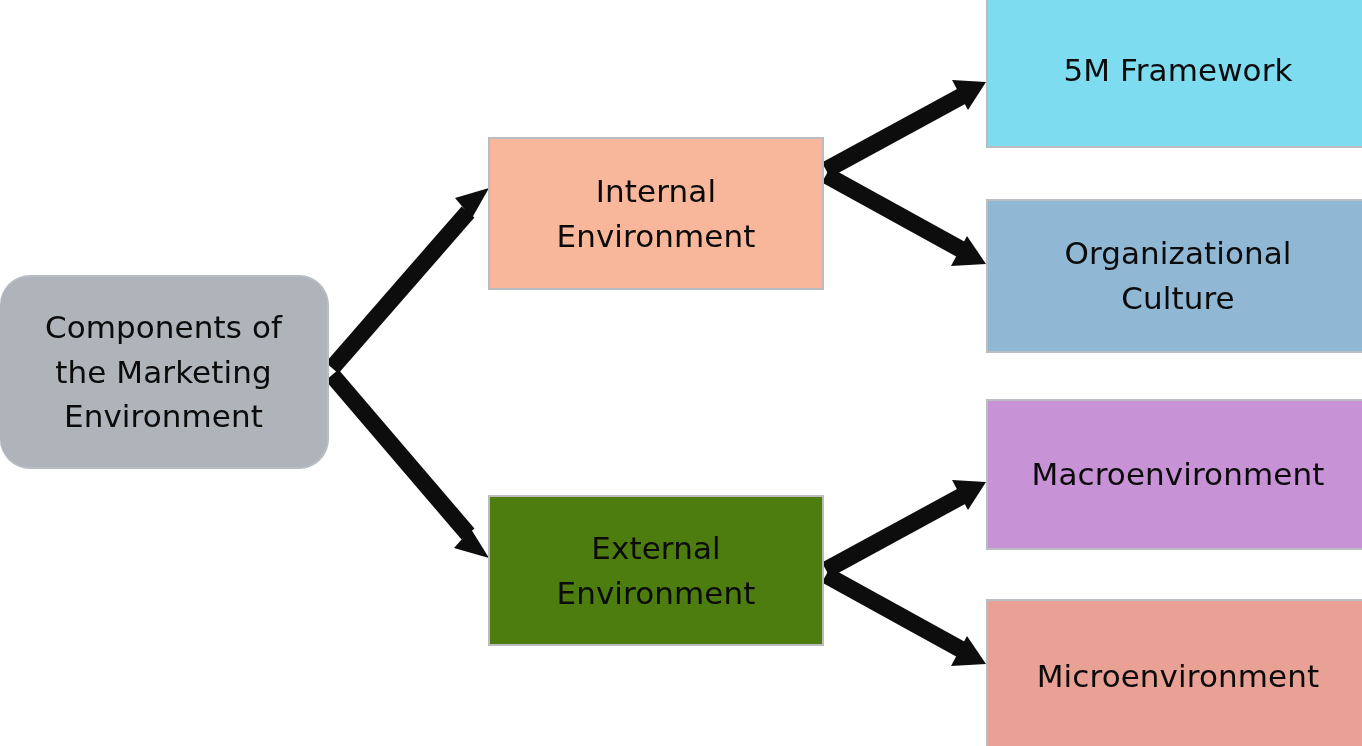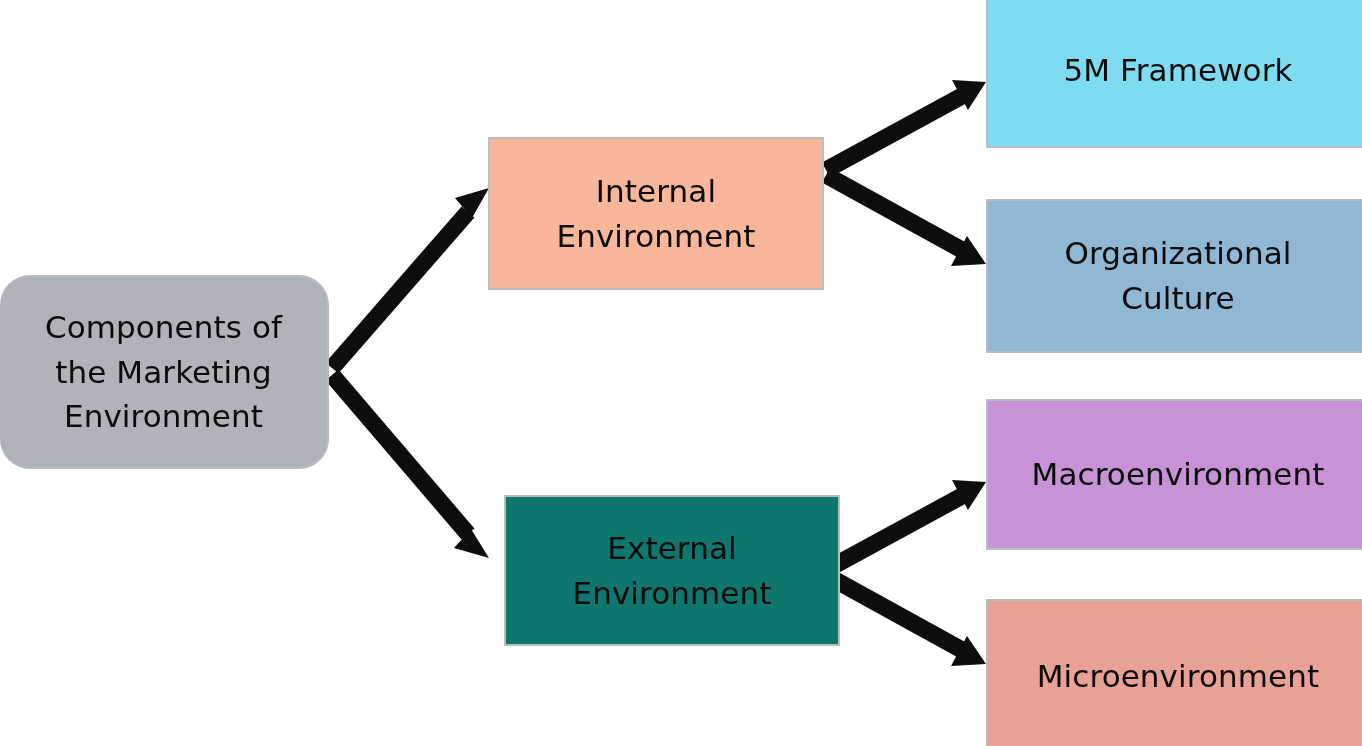--- a/index.html
+++ b/index.html
@@ -48,22 +48,21 @@
     width: 336px;
     height: 153px;
     background: #f8b79a;
     margin-top: 44px;
   }
   .node-external {
     left: 488px;
     top: 495px;
     width: 336px;
     height: 151px;
-    background: #0f766e;
-    margin-left: 16px;
+    background: #4d7c0f;
   }
   .node-5m {
     left: 986px;
     top: -6px;
     width: 382px;
     height: 154px;
     background: #7edcf0;
     border-top: none;
     border-right: none;
   }

